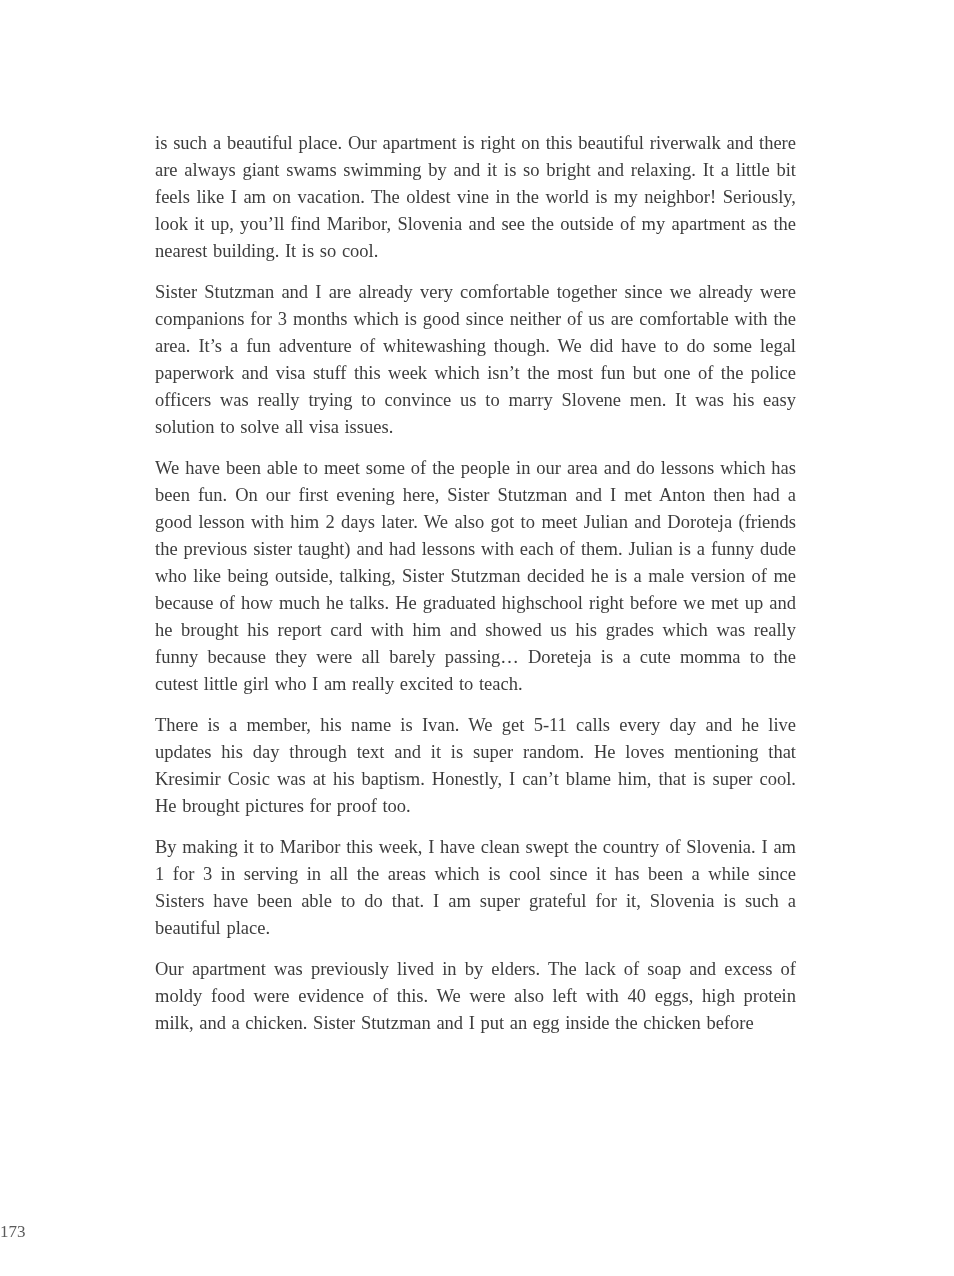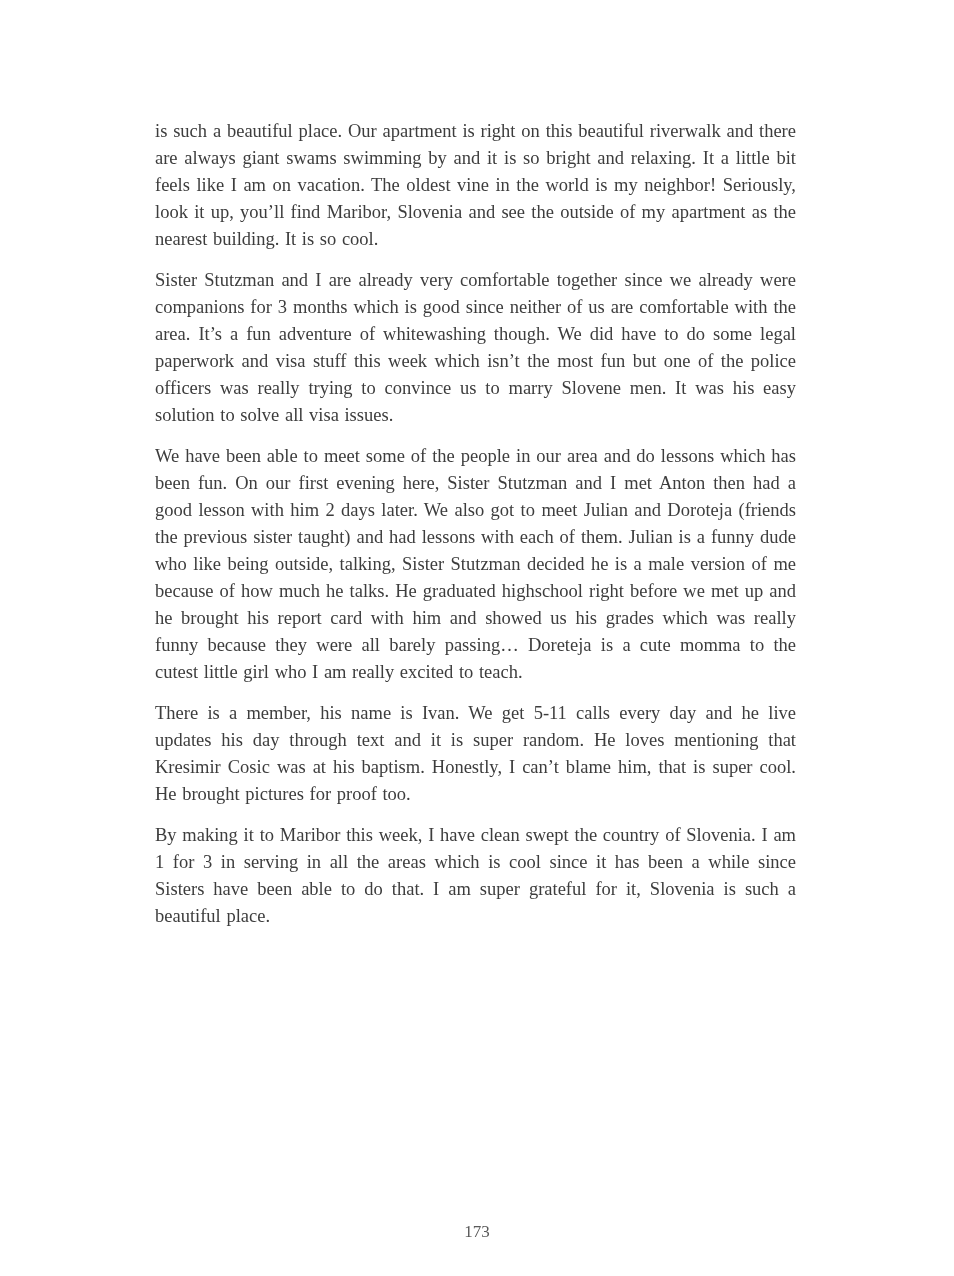--- a/index.html
+++ b/index.html
@@ -26,42 +26,42 @@
     position: absolute;
     left: 155px;
     top: 118px;
     width: 641px;
     color: #3d3d3d;
     font-size: 18.5px;
     line-height: 27px;
   }
   .para {
     text-align: justify;
-    margin: 0 0 14px 0;
+    margin: 12px 0 14px 0;
     word-spacing: 1px;
   }
   .para:last-child {
     margin-bottom: 0;
   }
   .page-number {
     position: absolute;
     left: 0;
     top: 1222px;
     width: 954px;
-    text-align: center;
     color: #5a5a5a;
     font-size: 17px;
     line-height: 20px;
   }
 </style>
 </head>
 <body>
 
 <div class="page">
   <div class="text-block">
     <p class="para">is such a beautiful place. Our apartment is right on this beautiful riverwalk and there are always giant swams swimming by and it is so bright and relaxing. It a little bit feels like I am on vacation. The oldest vine in the world is my neighbor! Seriously, look it up, you’ll find Maribor, Slovenia and see the outside of my apartment as the nearest building. It is so cool.</p>
     <p class="para">Sister Stutzman and I are already very comfortable together since we already were companions for 3 months which is good since neither of us are comfortable with the area. It’s a fun adventure of whitewashing though. We did have to do some legal paperwork and visa stuff this week which isn’t the most fun but one of the police officers was really trying to convince us to marry Slovene men. It was his easy solution to solve all visa issues.</p>
     <p class="para">We have been able to meet some of the people in our area and do lessons which has been fun. On our first evening here, Sister Stutzman and I met Anton then had a good lesson with him 2 days later. We also got to meet Julian and Doroteja (friends the previous sister taught) and had lessons with each of them. Julian is a funny dude who like being outside, talking, Sister Stutzman decided he is a male version of me because of how much he talks. He graduated highschool right before we met up and he brought his report card with him and showed us his grades which was really funny because they were all barely passing… Doreteja is a cute momma to the cutest little girl who I am really excited to teach.</p>
     <p class="para">There is a member, his name is Ivan. We get 5-11 calls every day and he live updates his day through text and it is super random. He loves mentioning that Kresimir Cosic was at his baptism. Honestly, I can’t blame him, that is super cool. He brought pictures for proof too.</p>
     <p class="para">By making it to Maribor this week, I have clean swept the country of Slovenia. I am 1 for 3 in serving in all the areas which is cool since it has been a while since Sisters have been able to do that. I am super grateful for it, Slovenia is such a beautiful place.</p>
+    <p class="para">Our apartment was previously lived in by elders. The lack of soap and excess of moldy food were evidence of this. We were also left with 40 eggs, high protein milk, and a chicken. Sister Stutzman and I put an egg inside the chicken before</p>
   </div>
   <div class="page-number">173</div>
 </div>
 
 </body></html>

